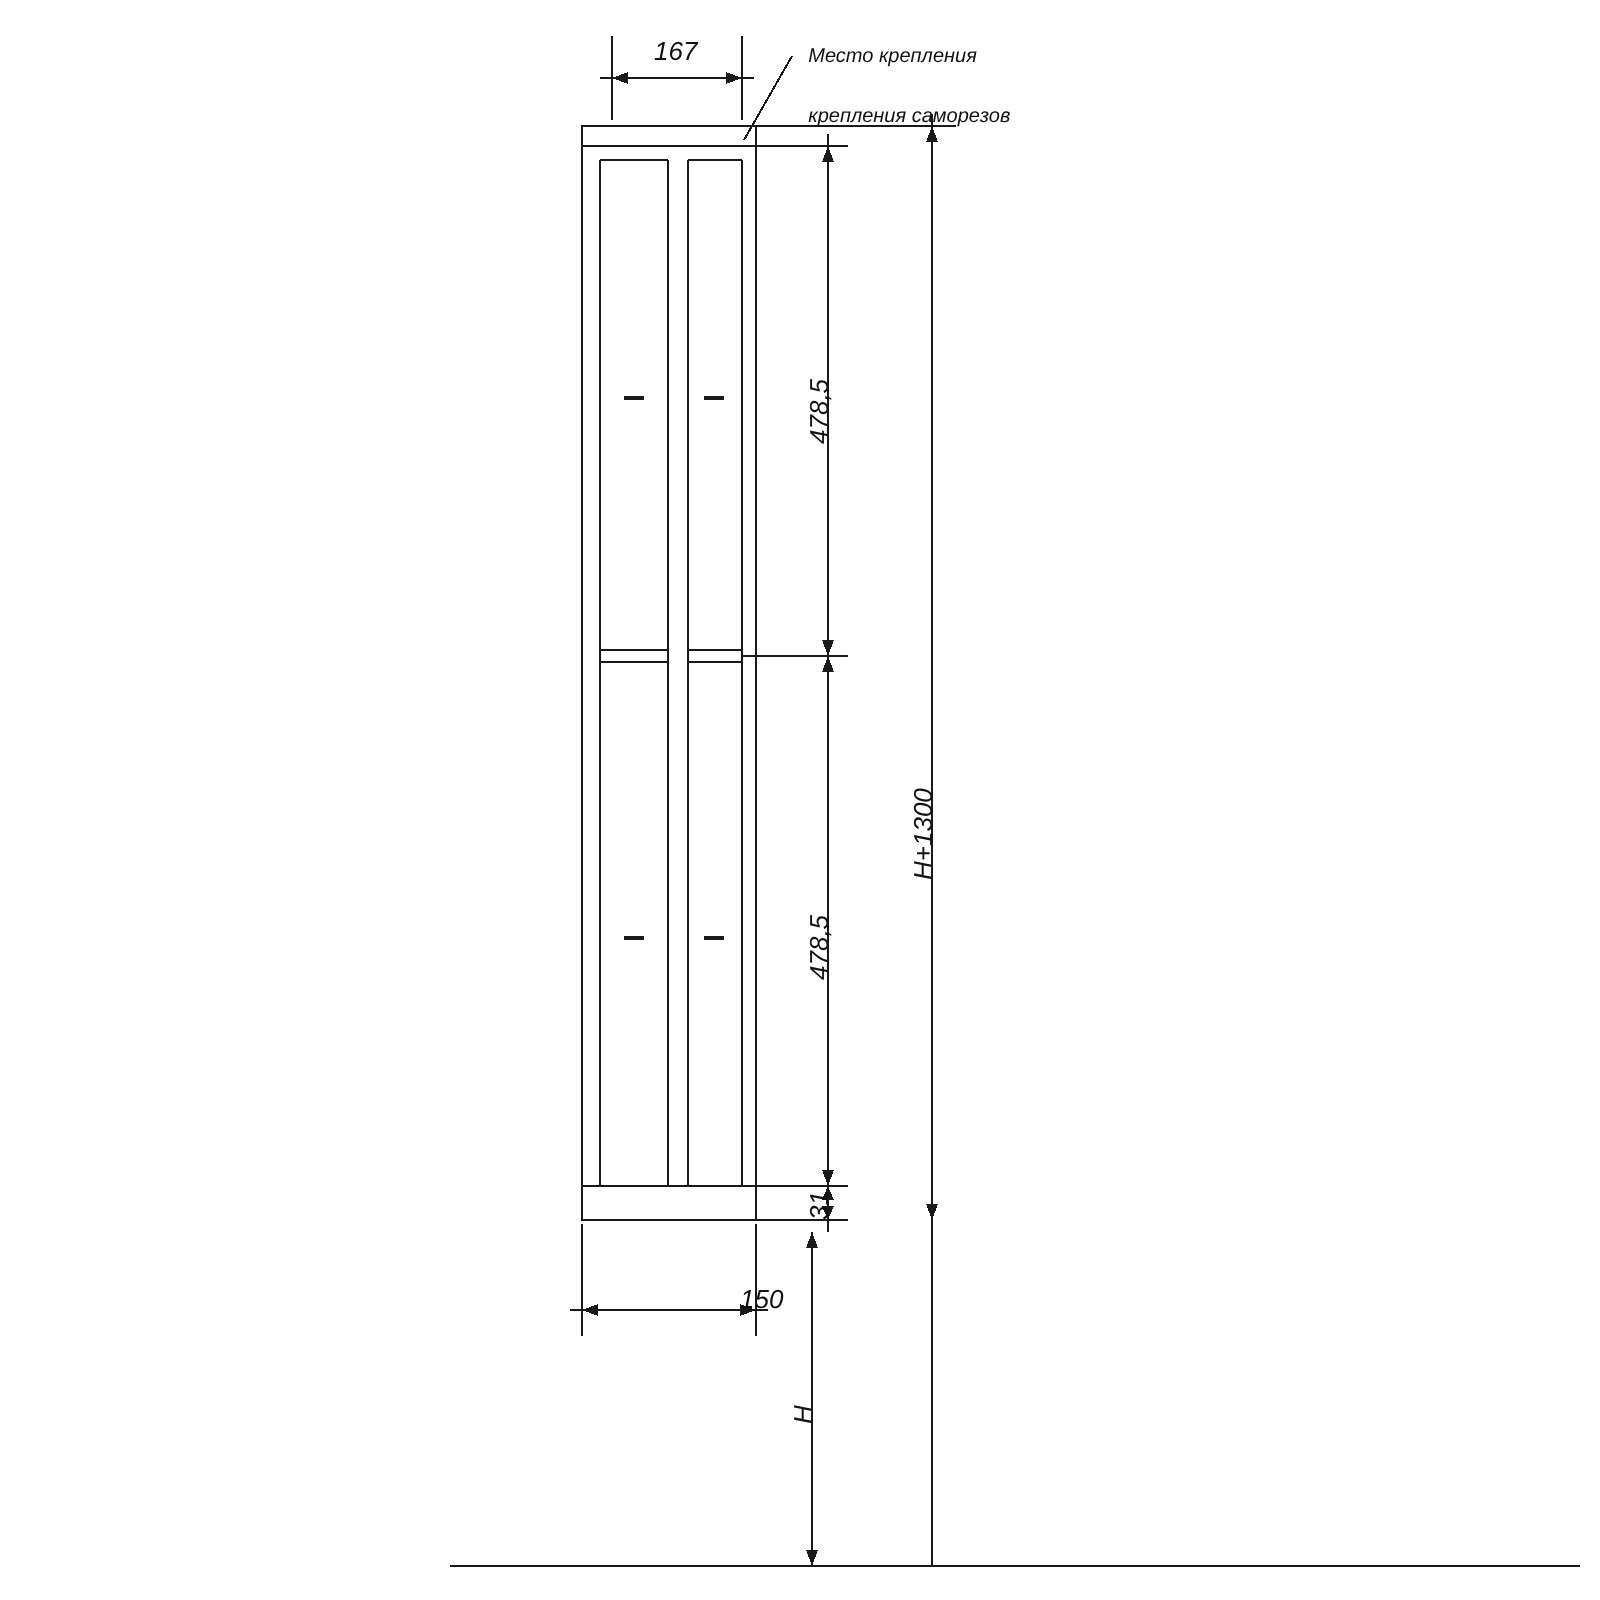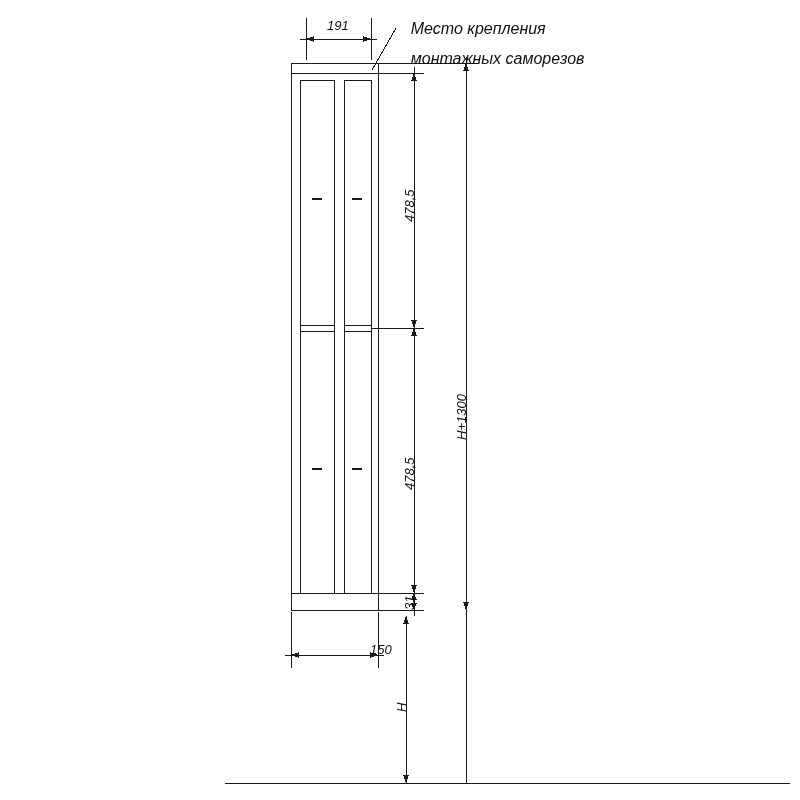--- a/index.html
+++ b/index.html
@@ -18,21 +18,21 @@
     position: relative;
     width: 800px;
     height: 800px;
   }
   svg {
     display: block;
   }
   .annot {
     position: absolute;
     font-family: "Liberation Sans", sans-serif;
-    font-size: 16px;
+    font-size: 10px;
     font-style: italic;
     line-height: 15px;
     color: #111;
     white-space: pre;
   }
   .dim-label {
     position: absolute;
     font-family: "Liberation Sans", sans-serif;
     font-size: 13px;
     font-style: italic;
@@ -121,24 +121,24 @@
       <polygon points="406,616 403,624 409,624" fill="#1a1a1a" stroke="none"></polygon>
       <polygon points="406,783 403,775 409,775" fill="#1a1a1a" stroke="none"></polygon>
 
       <line x1="466" y1="610" x2="466" y2="783"></line>
 
     </g>
   </svg>
 
   <div class="annot" style="left:393px; top:6px;">
     <span>Место крепления</span><br>
-    <span>монтажных саморезов</span>
+    <span>крепления саморезов</span>
   </div>
 
-  <div class="dim-label" style="left:327px; top:18px;">191</div>
+  <div class="dim-label" style="left:327px; top:18px;">167</div>
 
   <div class="dim-label" style="left:326px; top:642px;margin-left:44px;">150</div>
 
   <div class="dim-label rot" style="left:402px; top:222px;">478,5</div>
 
   <div class="dim-label rot" style="left:402px; top:490px;">478,5</div>
 
   <div class="dim-label rot" style="left:402px; top:610px;">31</div>
 
   <div class="dim-label rot" style="left:454px; top:440px;">H+1300</div>

